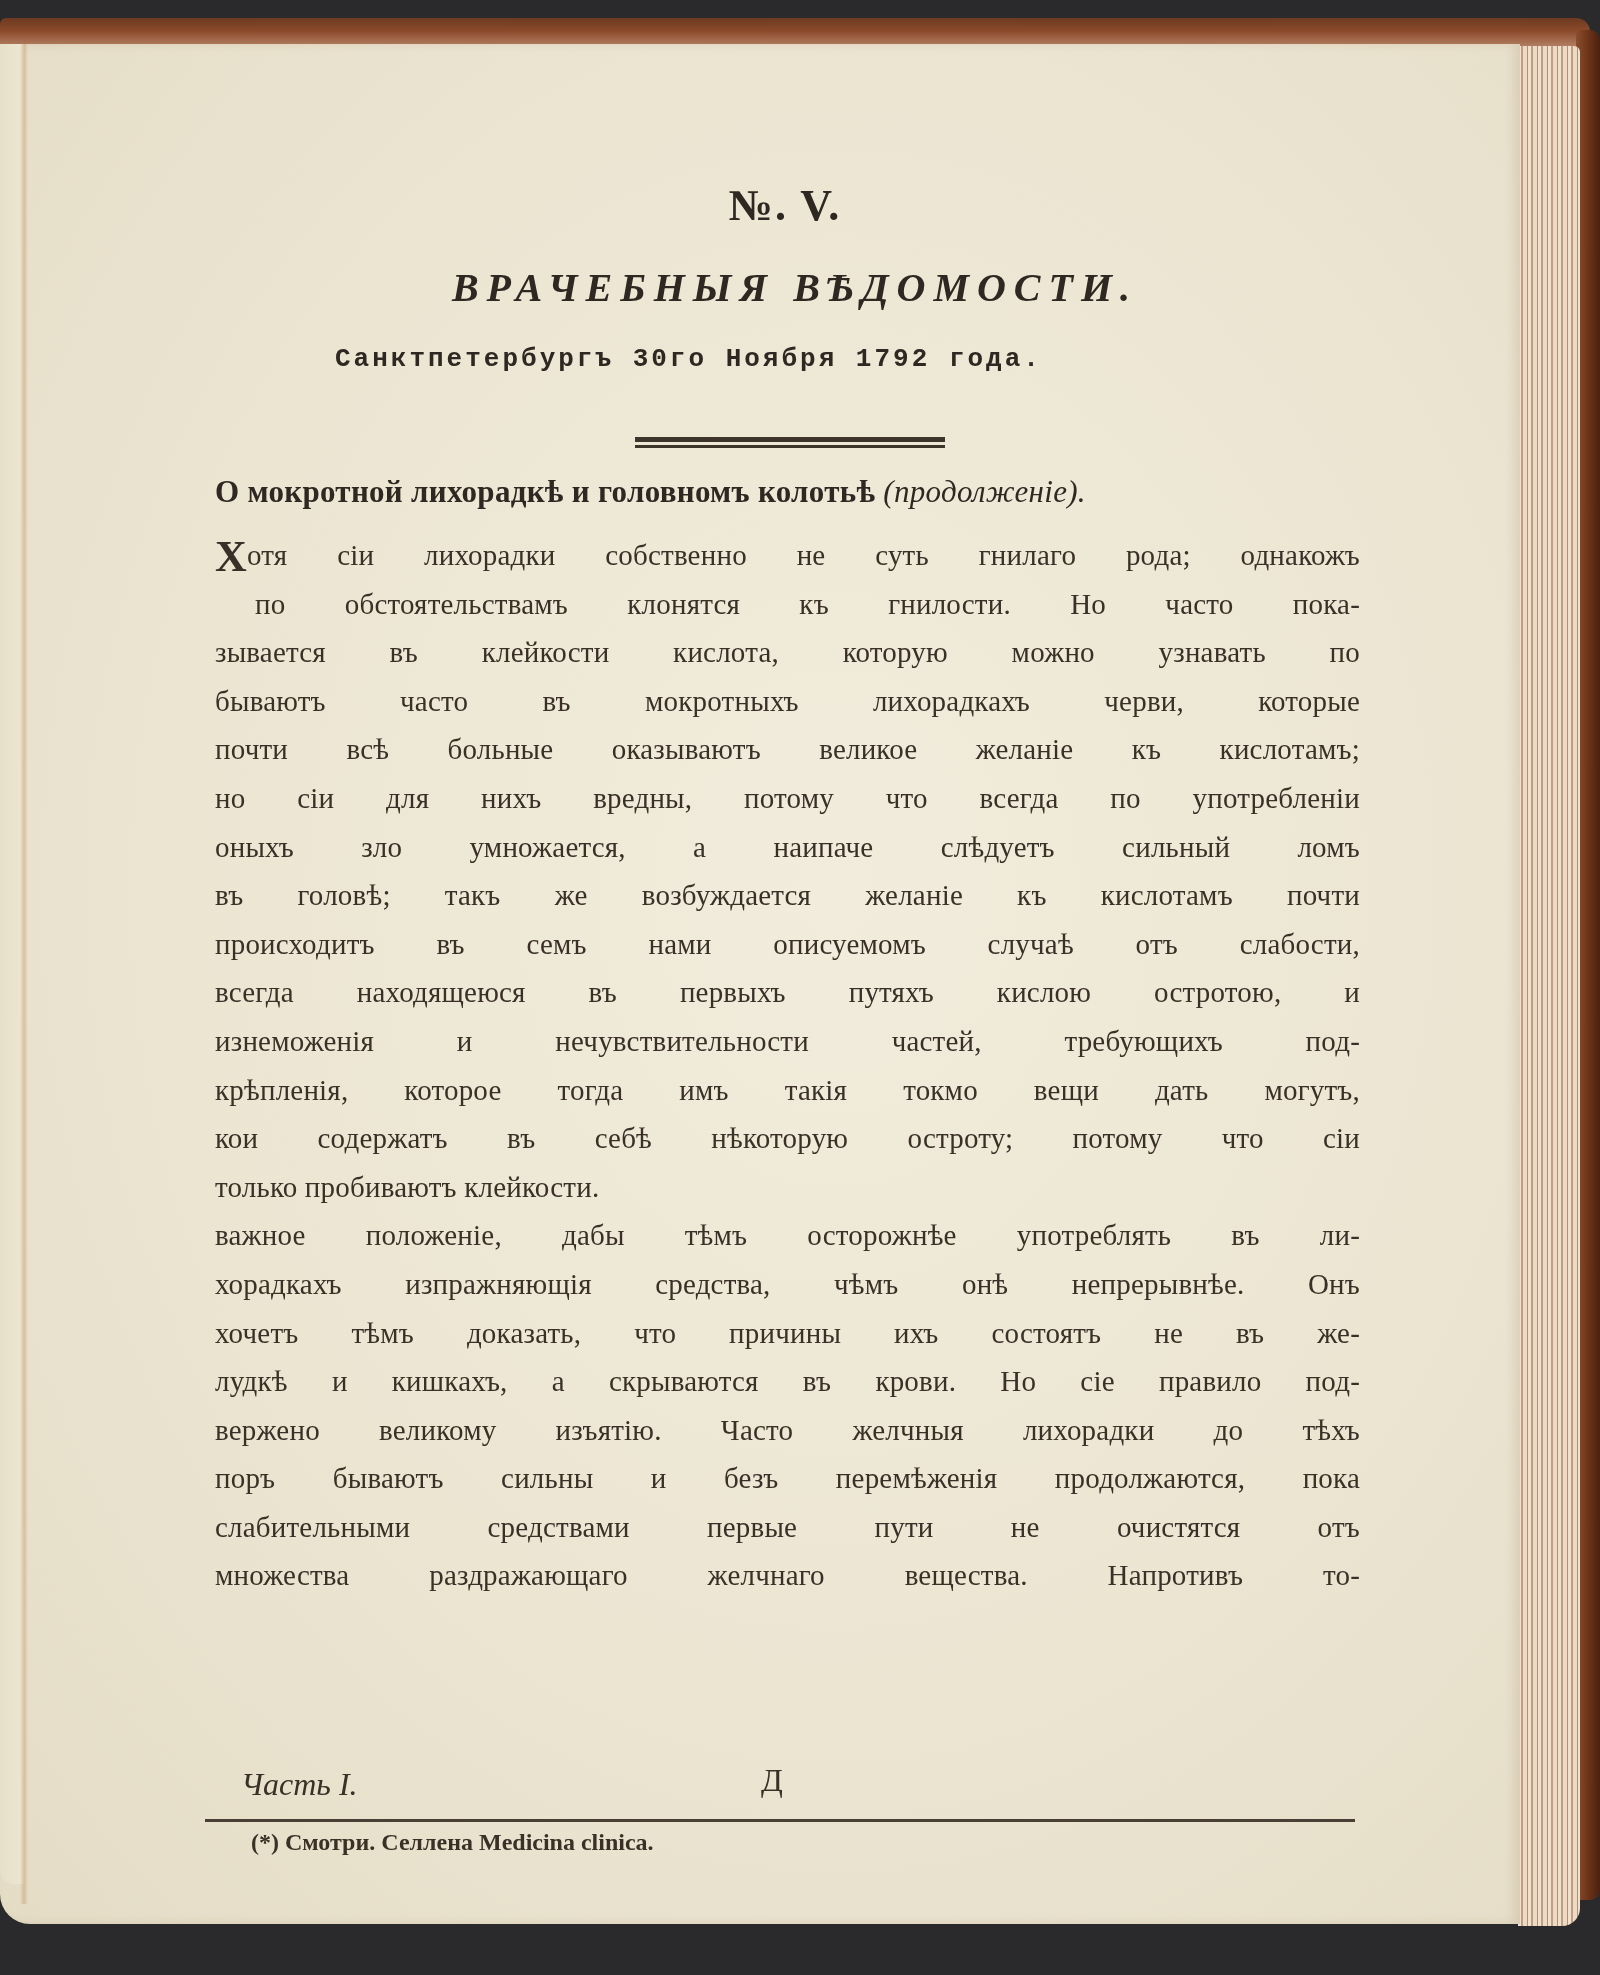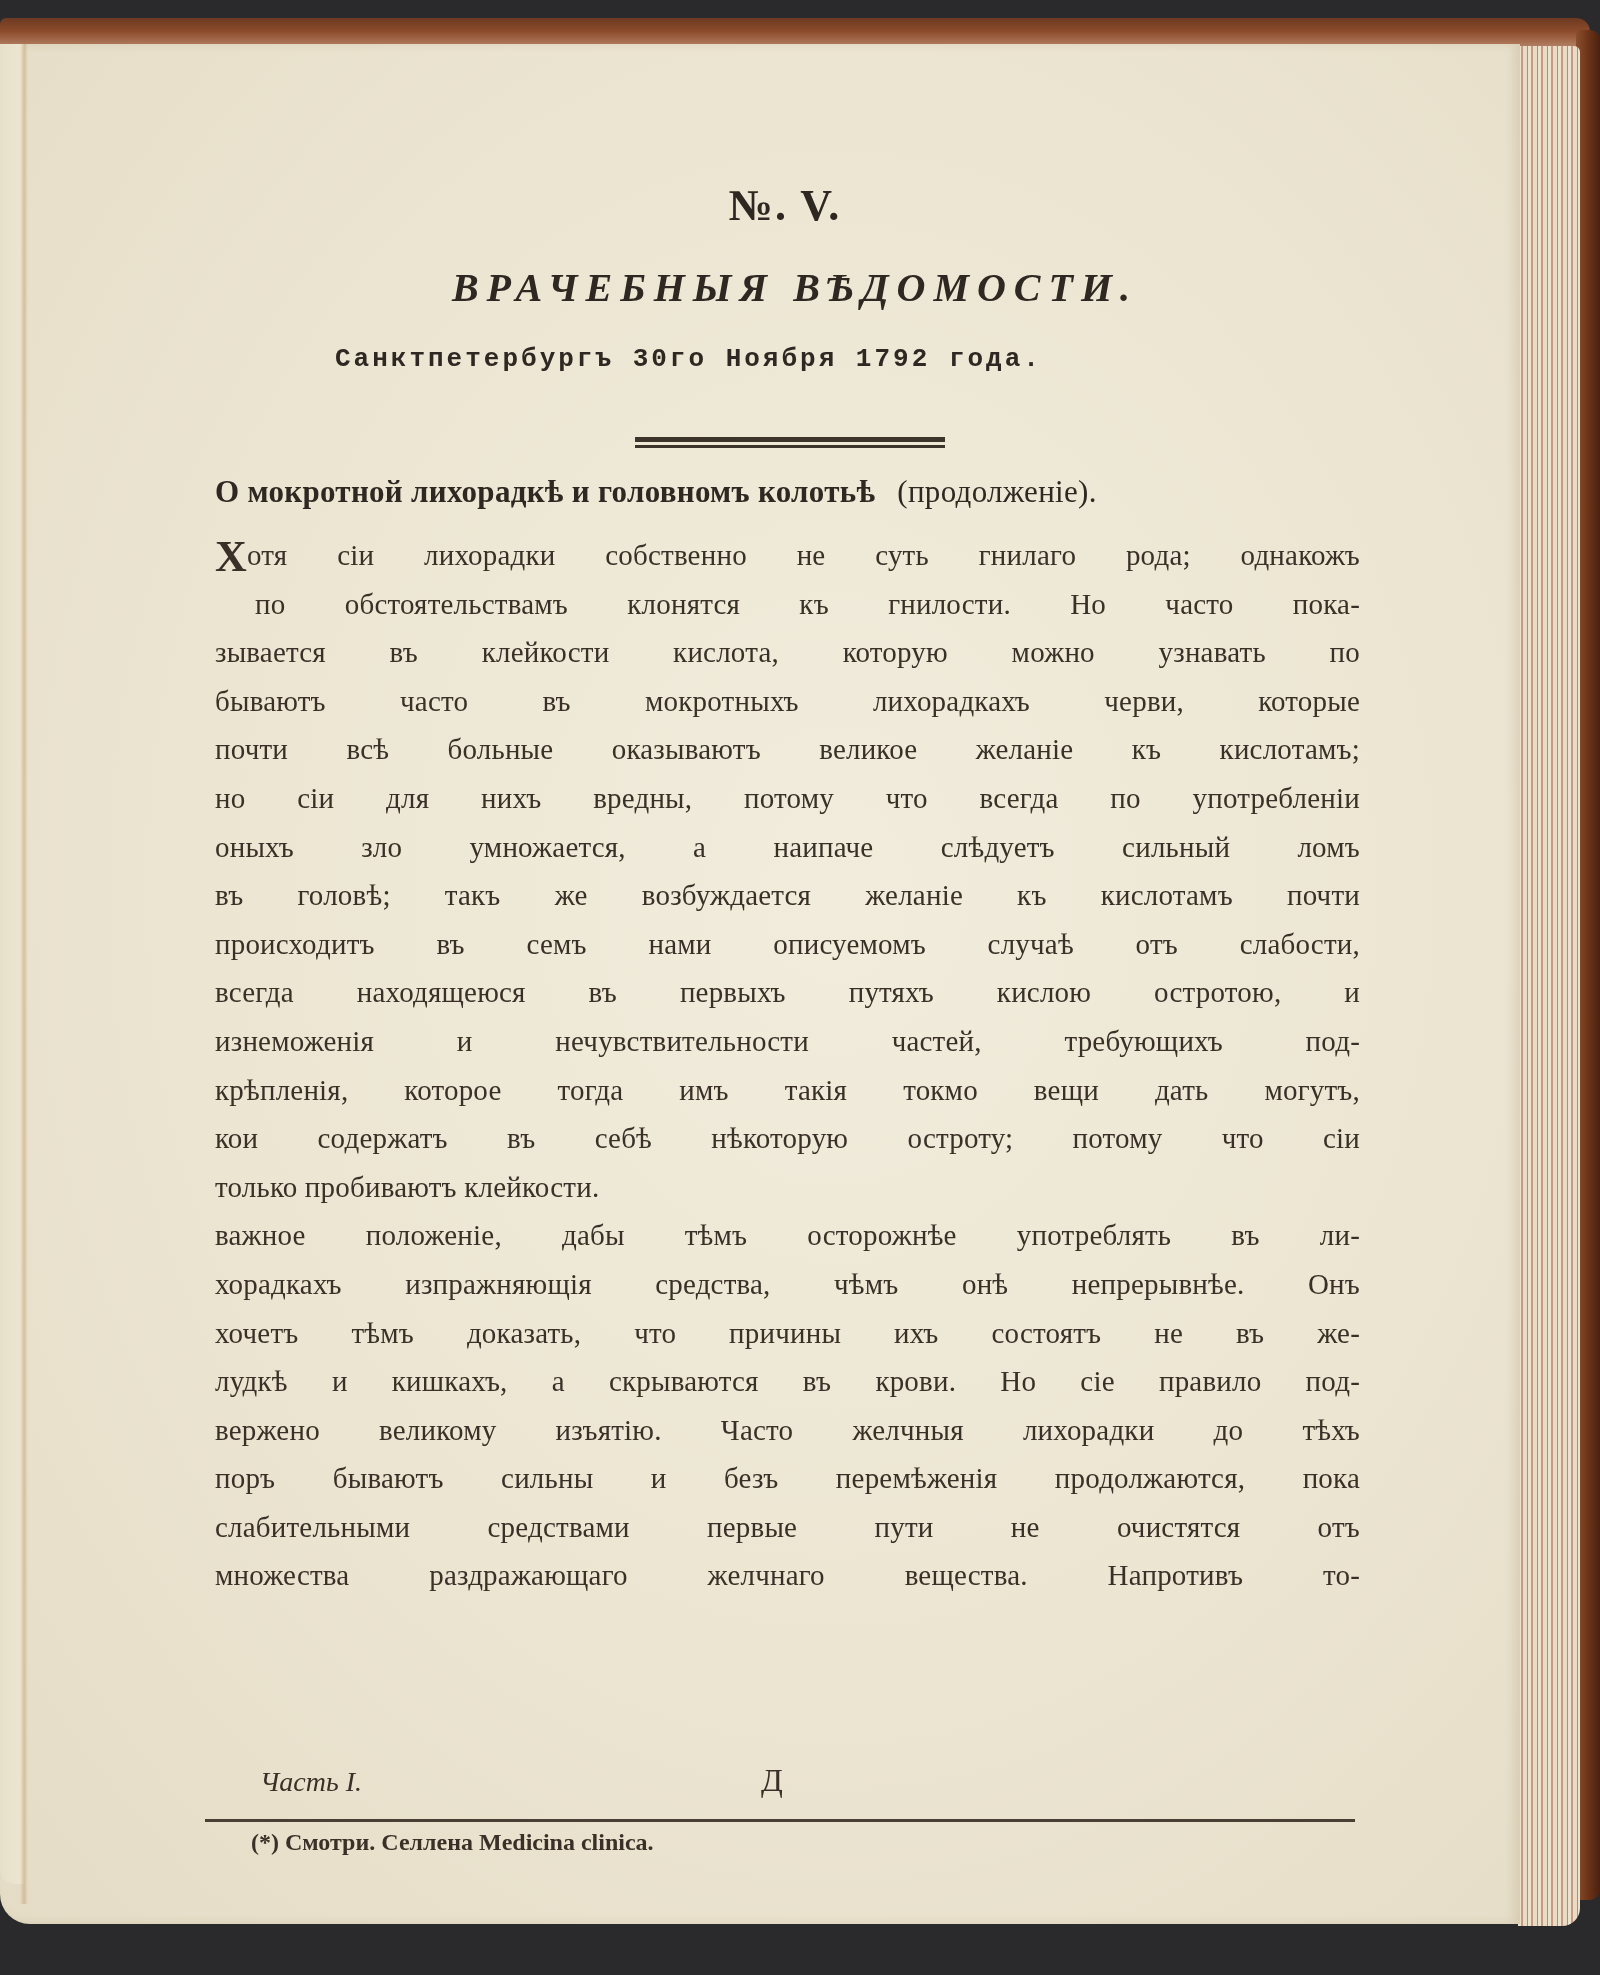--- a/index.html
+++ b/index.html
@@ -125,22 +125,22 @@
       left: 0; top: 430px;
       width: 1160px;
       font-family: "Liberation Serif", serif;
       font-size: 31px;
       font-weight: bold;
       color: #2f2822;
       white-space: nowrap;
       letter-spacing: 0.3px;
     }
     .article-heading .cont {
+      font-style: italic;
       font-weight: normal;
-      margin-left: 14px;
     }
     .body-lines {
       position: absolute;
       left: 0; top: 487px;
       width: 1145px;
     }
     .line {
       height: 48.6px;
       line-height: 48.6px;
       font-family: "Liberation Serif", serif;
@@ -154,24 +154,24 @@
     .line.indent { padding-left: 40px; }
     .line.para { padding-left: 80px; }
     .line.last { text-align-last: left; }
     .line .dropcap {
       font-size: 44px;
       font-weight: bold;
       vertical-align: -6px;
     }
     .signature {
       position: absolute;
-      left: 45px; top: 1722px;
+      left: 26px; top: 1722px;
       font-family: "Liberation Serif", serif;
       font-style: italic;
-      font-size: 28px;
+      font-size: 32px;
       color: #3a3027;
     }
     .sheet-mark {
       position: absolute;
       left: 546px; top: 1718px;
       font-family: "Liberation Serif", serif;
       font-size: 32px;
       color: #3a3027;
     }
     .footnote-rule {

